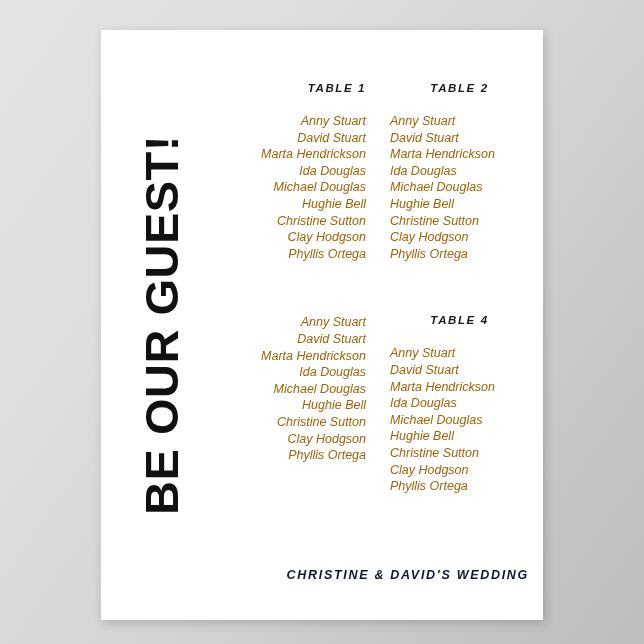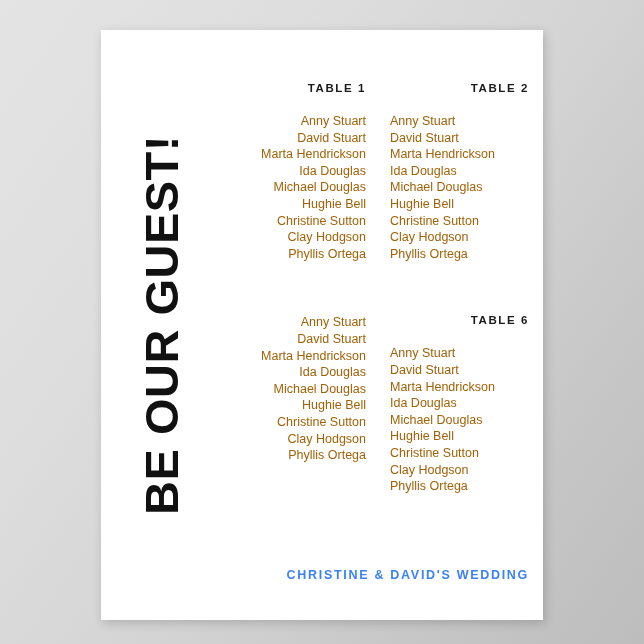--- a/index.html
+++ b/index.html
@@ -47,20 +47,21 @@
     letter-spacing: 0.5px;
     color: #111111;
     font-family: "Liberation Sans", sans-serif;
   }
   .tables-area {
     position: absolute;
     left: 120px;
     top: 0;
     right: 0;
     bottom: 0;
+    font-style: italic;
   }
   .table-grid {
     position: absolute;
     left: 0;
     top: 52px;
     width: 322px;
     display: flex;
     flex-wrap: wrap;
   }
   .table-block {
@@ -74,42 +75,42 @@
   }
   .table-heading {
     font-size: 11.5px;
     letter-spacing: 1.6px;
     font-weight: bold;
     color: #1a1a1a;
     text-align: right;
     margin-bottom: 19px;
   }
   .table-block.col-right .table-heading {
-    text-align: right;
+    text-align: center;
   }
   .guest {
     font-size: 12.5px;
     line-height: 16.6px;
     color: #a16207;
     text-align: right;
     white-space: nowrap;
   }
   .table-block.col-right .guest {
     text-align: left;
   }
   .footer {
     position: absolute;
     left: 0;
     right: 14px;
     bottom: 38px;
     text-align: right;
     font-size: 12.5px;
     letter-spacing: 1.7px;
     font-weight: bold;
-    color: #3b82f6;
+    color: #0f172a;
   }
 </style>
 </head>
 <body>
 
 <div class="scene">
   <div class="poster">
 
     <div class="vertical-title">
       <span>BE OUR GUEST!</span>
@@ -150,21 +151,21 @@
           <div class="guest">Marta Hendrickson</div>
           <div class="guest">Ida Douglas</div>
           <div class="guest">Michael Douglas</div>
           <div class="guest">Hughie Bell</div>
           <div class="guest">Christine Sutton</div>
           <div class="guest">Clay Hodgson</div>
           <div class="guest">Phyllis Ortega</div>
         </div>
 
         <div class="table-block col-right">
-          <div class="table-heading">TABLE 6</div>
+          <div class="table-heading">TABLE 4</div>
           <div class="guest">Anny Stuart</div>
           <div class="guest">David Stuart</div>
           <div class="guest">Marta Hendrickson</div>
           <div class="guest">Ida Douglas</div>
           <div class="guest">Michael Douglas</div>
           <div class="guest">Hughie Bell</div>
           <div class="guest">Christine Sutton</div>
           <div class="guest">Clay Hodgson</div>
           <div class="guest">Phyllis Ortega</div>
         </div>

